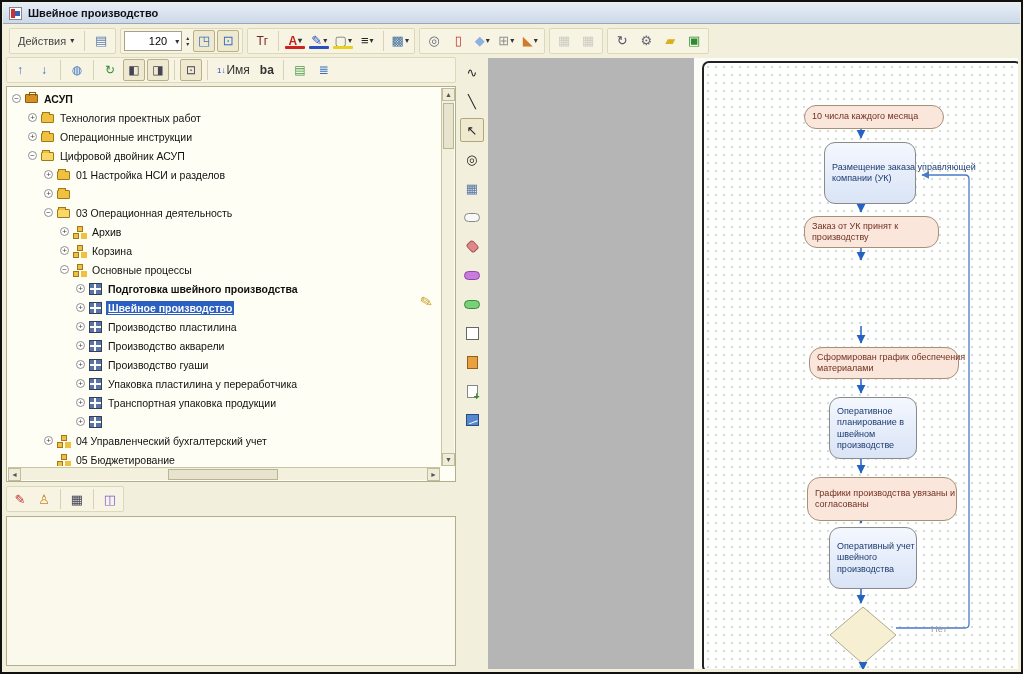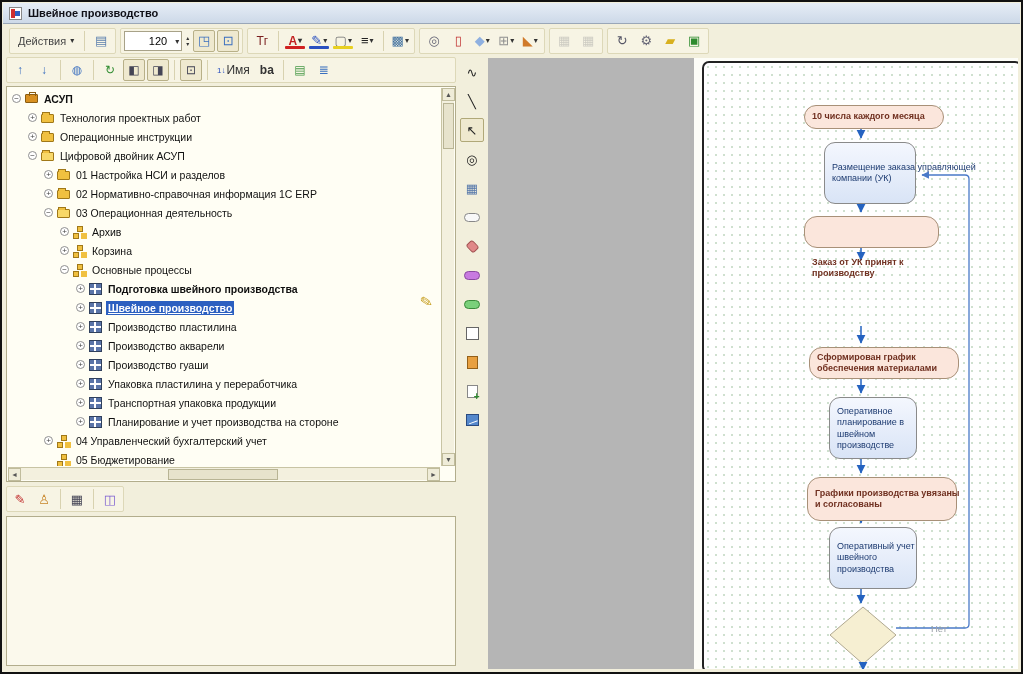--- a/index.html
+++ b/index.html
@@ -116,21 +116,21 @@
     border-bottom:1.5px solid #fff; transform:rotate(-20deg);}
   
   .workspace{ position:absolute; left:486px; top:56px; right:3px; bottom:3px;
     background:#b5b5b5; overflow:hidden; }
   .page-underlay{ position:absolute; left:206px; top:0; right:0; bottom:0; background:#fdfdf8; }
   .page{ position:absolute; left:214px; top:3px; right:-4px; bottom:-4px;
     background-image:radial-gradient(circle, #cfe0cf 0.9px, transparent 0.9px);
     background-size:8px 8px; background-color:#fff;
     border:2px solid #222; border-radius:7px; }
   .fc-shape{ position:absolute; }
-  .fc-event{ background:#fbe6dc; border:1px solid #a89078; border-radius:13px;font-weight:bold; }
+  .fc-event{ background:#fbe6dc; border:1px solid #a89078; border-radius:13px; }
   .fc-process{ background:linear-gradient(#f4f7fe,#d9e4f6); border:1px solid #8a8a8a; border-radius:11px;}
   .fc-text{ position:absolute; left:7px; top:50%; transform:translateY(-50%);
     font-size:9px; line-height:1.25; white-space:normal; }
   .fc-event .fc-text{ color:#703020; }
   .fc-process .fc-text{ color:#1c3a70; }
   .fc-dectext{ position:absolute; font-size:9px; line-height:1.3; color:#26324a; }
   .fc-no{ position:absolute; font-size:9.5px; color:#9aa0a8; }
   .fc-lines{ position:absolute; left:0; top:0; }
 </style>
 </head>
@@ -311,21 +311,20 @@
             <span class="tl">Цифровой двойник АСУП</span>
           </div>
         <div class="trow" style="padding-left:36px">
             <span class="exp">+</span>
             <span class="ic ic-folder"></span>
             <span class="tl">01 Настройка НСИ и разделов</span>
           </div>
         <div class="trow" style="padding-left:36px">
             <span class="exp">+</span>
             <span class="ic ic-folder"></span>
-            <span class="tl">02 Нормативно-справочная информация 1С ERP</span>
           </div>
         <div class="trow" style="padding-left:36px">
             <span class="exp">−</span>
             <span class="ic ic-folder open"></span>
             <span class="tl">03 Операционная деятельность</span>
           </div>
         <div class="trow" style="padding-left:52px">
             <span class="exp">+</span>
             <span class="ic ic-node"></span>
             <span class="tl">Архив</span>
@@ -371,21 +370,20 @@
             <span class="tl">Упаковка пластилина у переработчика</span>
           </div>
         <div class="trow" style="padding-left:68px">
             <span class="exp">+</span>
             <span class="ic ic-grid"></span>
             <span class="tl">Транспортная упаковка продукции</span>
           </div>
         <div class="trow" style="padding-left:68px">
             <span class="exp">+</span>
             <span class="ic ic-grid"></span>
-            <span class="tl">Планирование и учет производства на стороне</span>
           </div>
         <div class="trow" style="padding-left:36px">
             <span class="exp">+</span>
             <span class="ic ic-node"></span>
             <span class="tl">04 Управленческий бухгалтерский учет</span>
           </div>
         <div class="trow" style="padding-left:36px">
             <span class="exp hidden"></span>
             <span class="ic ic-node"></span>
             <span class="tl">05 Бюджетирование</span>
@@ -492,21 +490,21 @@
         <path d="M192,565 H261 Q265,565 265,561 V116 Q265,112 261,112 H218" fill="none" stroke="#4a7ac8" stroke-width="1.3" marker-end="url(#arr2)"></path>
       </svg>
 
       <div class="fc-shape fc-event" style="left:100px; top:42px; width:140px; height:24px;">
         <div class="fc-text" style="width:135px;">10 числа каждого месяца</div>
       </div>
       <div class="fc-shape fc-process" style="left:120px; top:79px; width:92px; height:62px;">
         <div class="fc-text" style="width:170px;">Размещение заказа управляющей компании (УК)</div>
       </div>
       <div class="fc-shape fc-event" style="left:100px; top:153px; width:135px; height:32px;">
-        <div class="fc-text" style="width:125px;margin-top:36px;">Заказ от УК принят к производству</div>
+        <div class="fc-text" style="width:125px;">Заказ от УК принят к производству</div>
       </div>
       <div class="fc-shape fc-event" style="left:105px; top:284px; width:150px; height:32px;">
         <div class="fc-text" style="width:155px;">Сформирован график обеспечения материалами</div>
       </div>
       <div class="fc-shape fc-process" style="left:125px; top:334px; width:88px; height:62px;">
         <div class="fc-text" style="width:85px;">Оперативное планирование в швейном производстве</div>
       </div>
       <div class="fc-shape fc-event" style="left:103px; top:414px; width:150px; height:44px;">
         <div class="fc-text" style="width:150px;">Графики производства увязаны и согласованы</div>
       </div>

